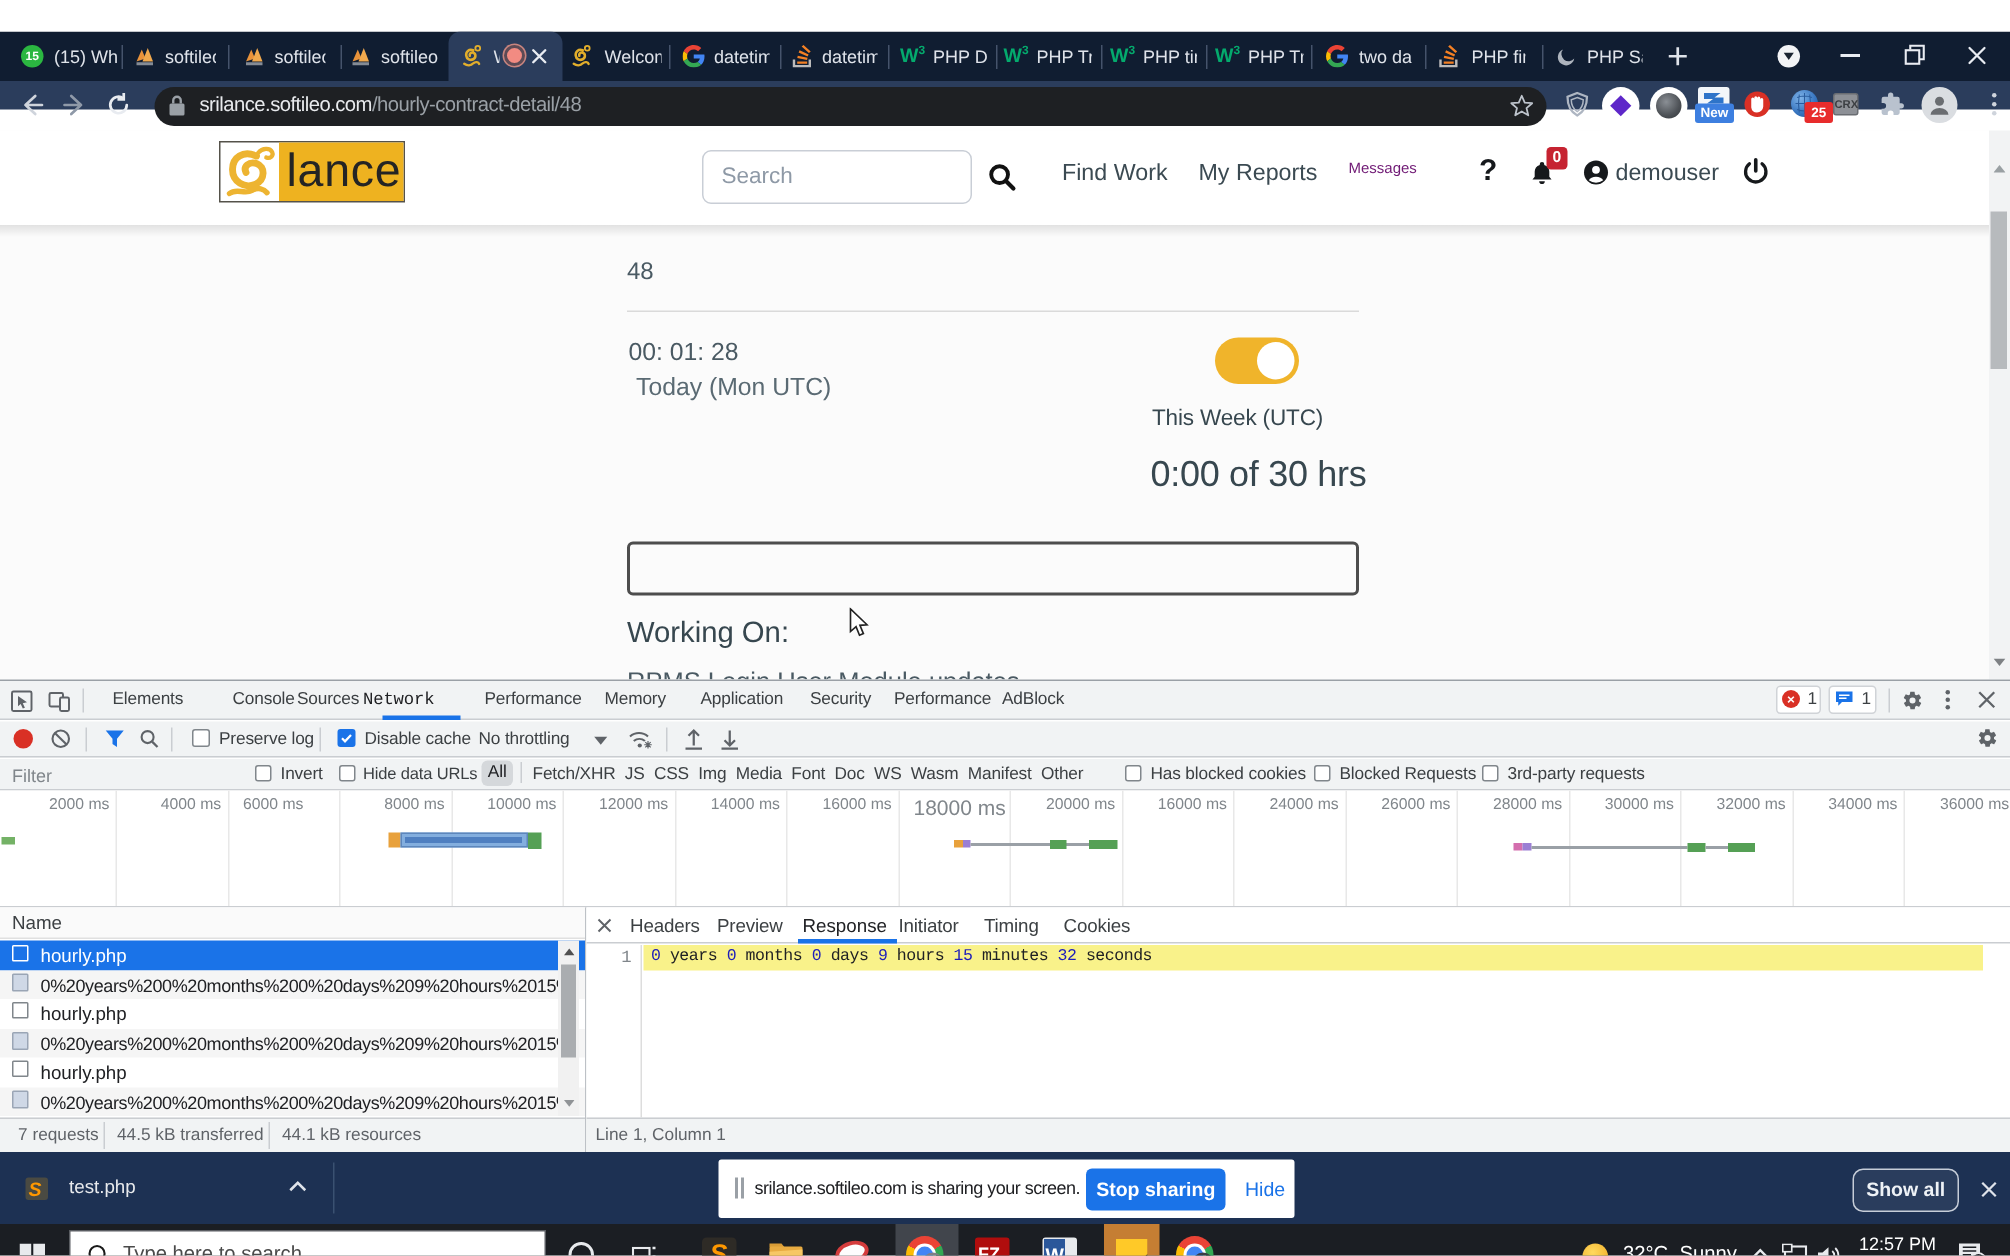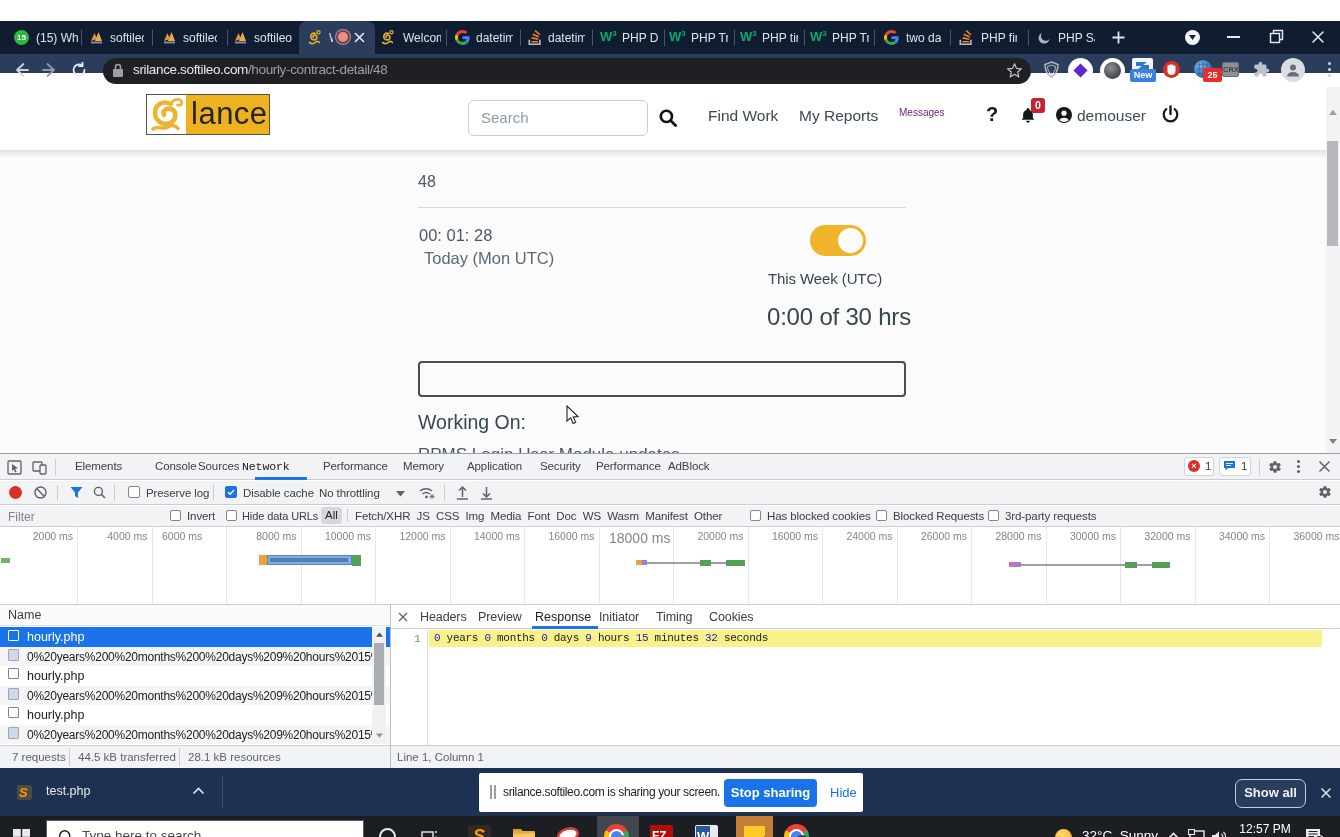--- a/index.html
+++ b/index.html
@@ -445,21 +445,21 @@
     <div class="abs" style="left:374px;top:38px;width:10px;height:62px;background:#aaadb0;"></div>
     <svg class="abs" style="left:376px;top:128px;" width="7" height="6" viewBox="0 0 8 6">
           <path d="M0 0 L8 0 L4 5 Z" fill="#909396"></path>
         </svg>
 
     <div class="abs" style="left:0;top:140px;width:390px;height:24px;background:#f1f3f4;border-top:1px solid #cacdd1;"></div>
     <div class="abs" style="left:12px;top:146px;font-size:11.5px;color:#5f6368;">7 requests</div>
     <div class="abs" style="left:69px;top:143px;width:1px;height:18px;background:#cacdd1;"></div>
     <div class="abs" style="left:78px;top:146px;font-size:11.5px;color:#5f6368;">44.5 kB transferred</div>
     <div class="abs" style="left:179px;top:143px;width:1px;height:18px;background:#cacdd1;"></div>
-    <div class="abs" style="left:188px;top:146px;font-size:11.5px;color:#5f6368;">28.1 kB resources</div>
+    <div class="abs" style="left:188px;top:146px;font-size:11.5px;color:#5f6368;">44.1 kB resources</div>
   </div>
   <div class="abs" style="left:390px;top:151px;width:1px;height:164px;background:#bdc1c6;"></div>
   <div class="abs" id="netright" style="left:391px;top:151px;width:949px;height:164px;background:#fff;">
     <div class="abs" style="left:0;top:0;width:949px;height:24px;background:#fff;border-bottom:1px solid #cacdd1;"></div>
     <svg class="abs" style="left:7px;top:7px;" width="10" height="10" viewBox="0 0 10 10">
           <path d="M1 1 L9 9 M9 1 L1 9" stroke="#5f6368" stroke-width="1.3"></path>
         </svg>
     <div class="abs dtxt" style="left:29px;top:5px;font-size:12.5px;">Headers</div>
     <div class="abs dtxt" style="left:87px;top:5px;font-size:12.5px;">Preview</div>
     <div class="abs" style="left:144px;top:5px;font-size:12.5px;color:#202124;">Response</div>

